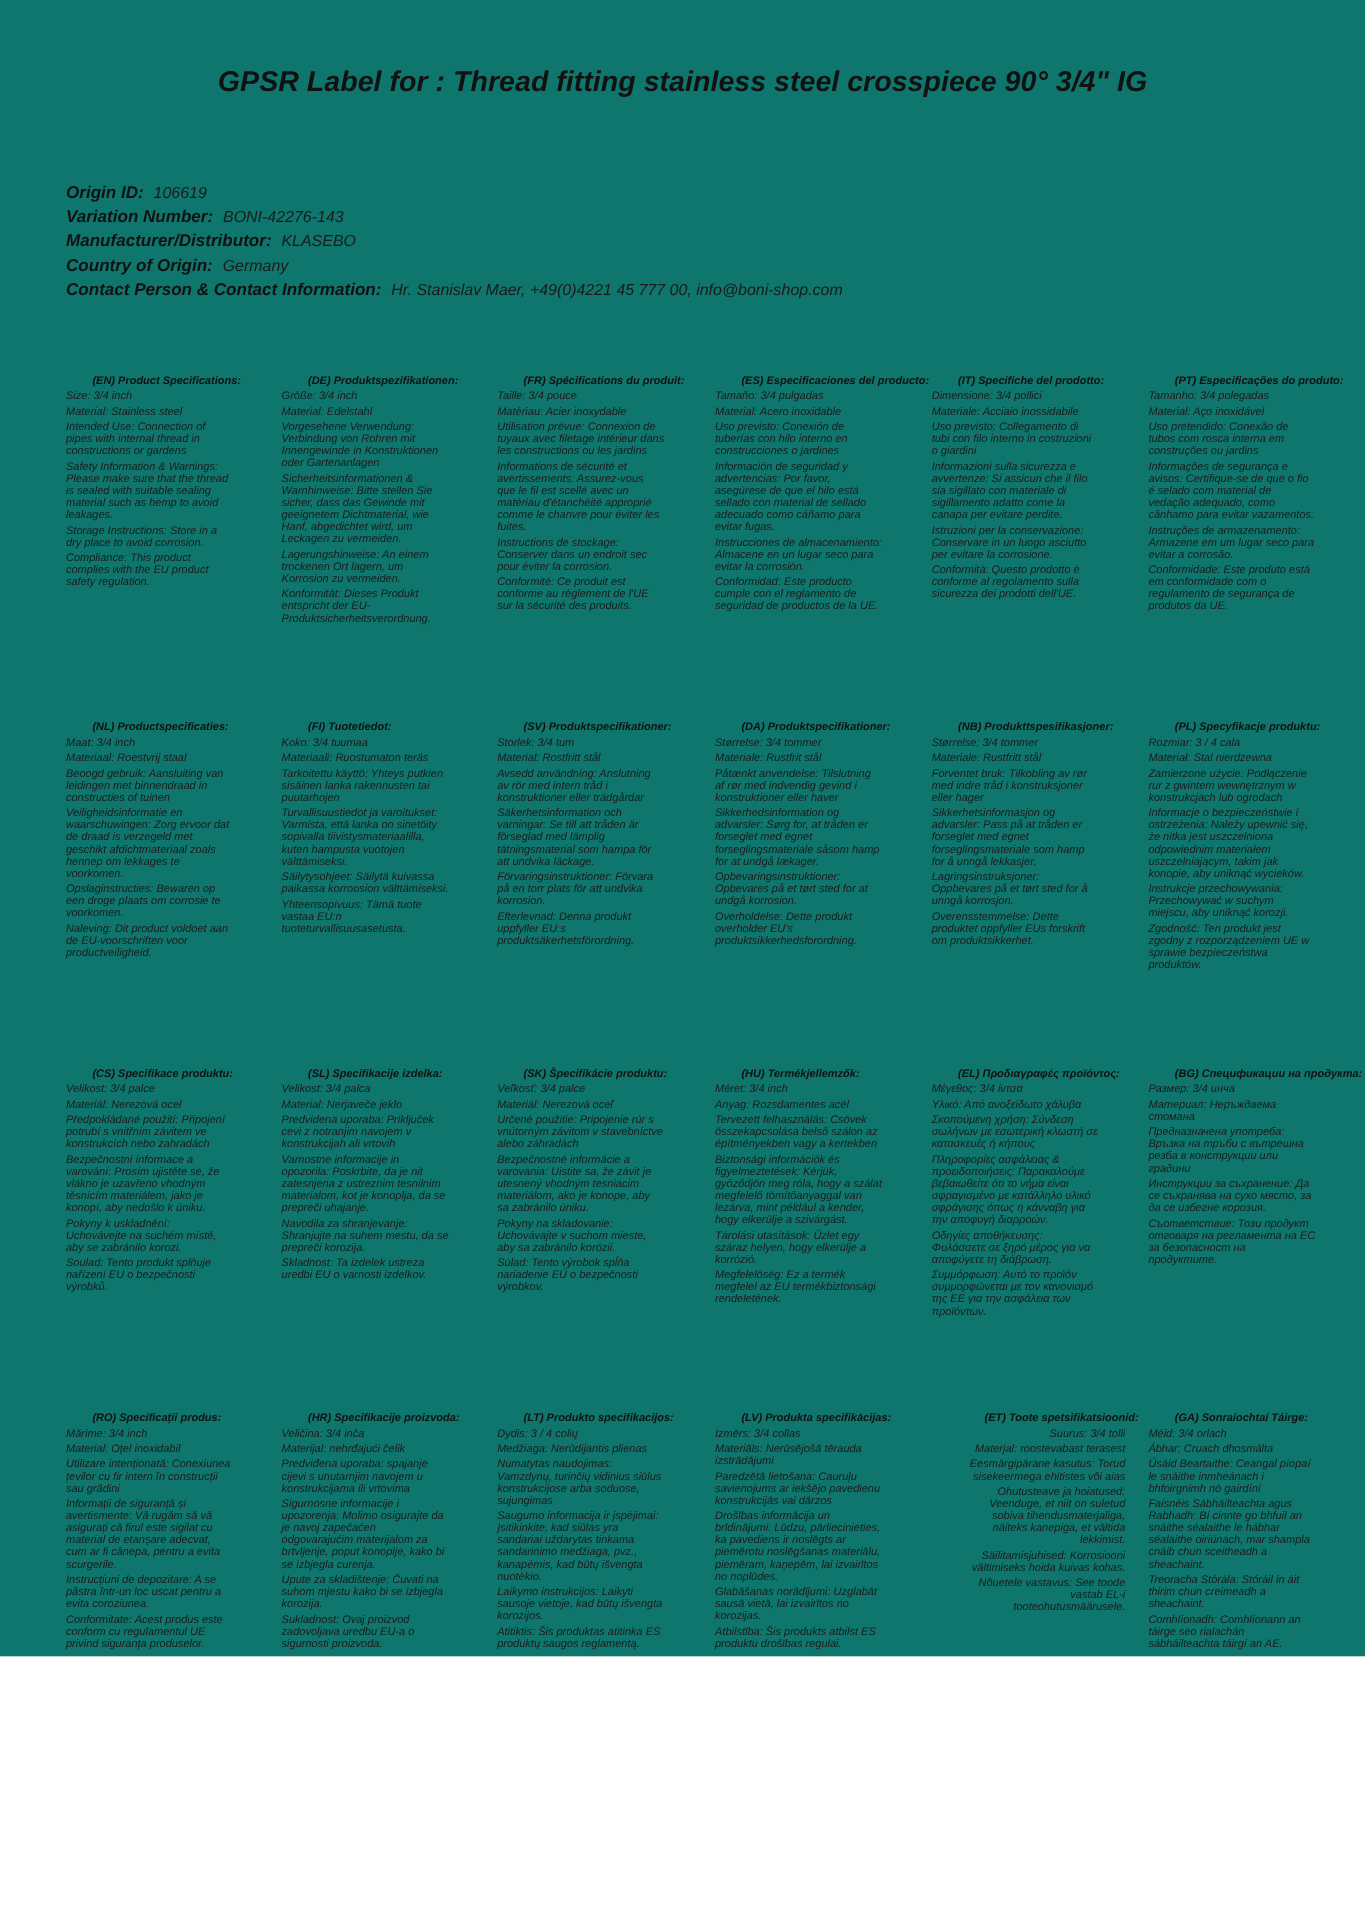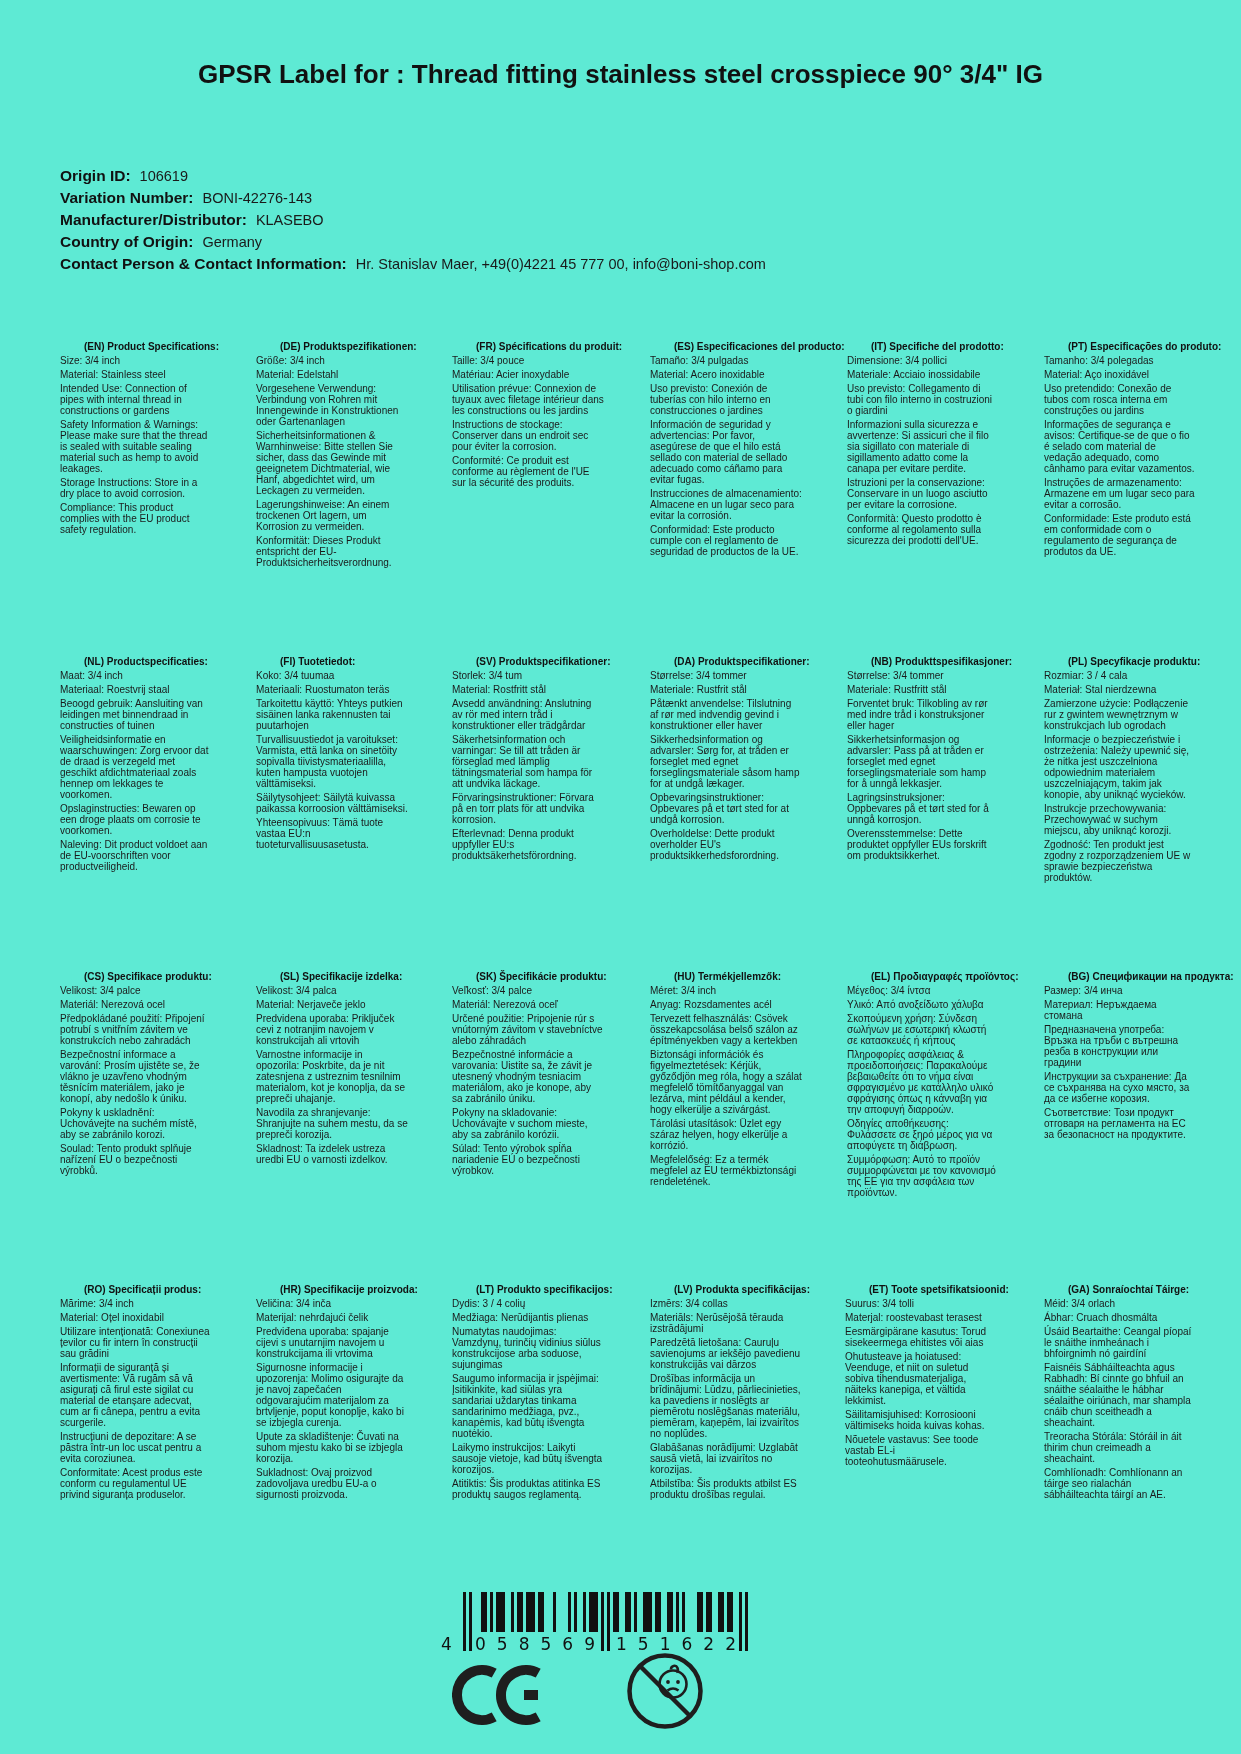--- a/index.html
+++ b/index.html
@@ -1,19 +1,20 @@
 <!DOCTYPE html>
 <html><head>
 <meta charset="utf-8">
 <style>
   html,body { margin:0; padding:0; background:#ffffff; }
   .page {
-    position:relative; width:1241px; height:1754px; margin:0 auto;
-    background:#5eead4; color:#1a1a1a; overflow:hidden;
+    position:relative; width:1241px; height:1506px; margin:0 auto;
+    background:#0f766e; color:#1a1a1a; overflow:hidden;
     font-family:"Liberation Sans", sans-serif;
+    font-style:italic;
   }
   .doc-title {
     position:absolute; top:58px; left:0; right:0; text-align:center;
   }
   .doc-title span {
     display:inline-block; max-width:930px;
     font-weight:bold; font-size:26px; line-height:33px; color:#111;
   }
   .product-info { position:absolute; left:60px; top:165px; }
   .pi-row { font-size:14.5px; line-height:21px; white-space:nowrap; }
@@ -78,20 +79,21 @@
         <p>Vorgesehene Verwendung: Verbindung von Rohren mit Innengewinde in Konstruktionen oder Gartenanlagen</p>
         <p>Sicherheitsinformationen &amp; Warnhinweise: Bitte stellen Sie sicher, dass das Gewinde mit geeignetem Dichtmaterial, wie Hanf, abgedichtet wird, um Leckagen zu vermeiden.</p>
         <p>Lagerungshinweise: An einem trockenen Ort lagern, um Korrosion zu vermeiden.</p>
         <p>Konformität: Dieses Produkt entspricht der EU-Produktsicherheitsverordnung.</p>
       </div>
       <div class="spec-cell" style="left: 452px; top: 341px;">
         <div class="spec-header">(FR) Spécifications du produit:</div>
         <p>Taille: 3/4 pouce</p>
         <p>Matériau: Acier inoxydable</p>
         <p>Utilisation prévue: Connexion de tuyaux avec filetage intérieur dans les constructions ou les jardins</p>
+        <p>Informations de sécurité et avertissements: Assurez-vous que le fil est scellé avec un matériau d'étanchéité approprié comme le chanvre pour éviter les fuites.</p>
         <p>Instructions de stockage: Conserver dans un endroit sec pour éviter la corrosion.</p>
         <p>Conformité: Ce produit est conforme au règlement de l'UE sur la sécurité des produits.</p>
       </div>
       <div class="spec-cell" style="left: 650px; top: 341px;">
         <div class="spec-header">(ES) Especificaciones del producto:</div>
         <p>Tamaño: 3/4 pulgadas</p>
         <p>Material: Acero inoxidable</p>
         <p>Uso previsto: Conexión de tuberías con hilo interno en construcciones o jardines</p>
         <p>Información de seguridad y advertencias: Por favor, asegúrese de que el hilo está sellado con material de sellado adecuado como cáñamo para evitar fugas.</p>
         <p>Instrucciones de almacenamiento: Almacene en un lugar seco para evitar la corrosión.</p>
@@ -251,21 +253,21 @@
       </div>
       <div class="spec-cell" style="left: 650px; top: 1284px;">
         <div class="spec-header">(LV) Produkta specifikācijas:</div>
         <p>Izmērs: 3/4 collas</p>
         <p>Materiāls: Nerūsējošā tērauda izstrādājumi</p>
         <p>Paredzētā lietošana: Cauruļu savienojums ar iekšējo pavedienu konstrukcijās vai dārzos</p>
         <p>Drošības informācija un brīdinājumi: Lūdzu, pārliecinieties, ka pavediens ir noslēgts ar piemērotu noslēgšanas materiālu, piemēram, kaņepēm, lai izvairītos no noplūdes.</p>
         <p>Glabāšanas norādījumi: Uzglabāt sausā vietā, lai izvairītos no korozijas.</p>
         <p>Atbilstība: Šis produkts atbilst ES produktu drošības regulai.</p>
       </div>
-      <div class="spec-cell" style="left: 845px; top: 1284px;">
+      <div class="spec-cell" style="left: 871px; top: 1284px; text-align: right;">
         <div class="spec-header">(ET) Toote spetsifikatsioonid:</div>
         <p>Suurus: 3/4 tolli</p>
         <p>Materjal: roostevabast terasest</p>
         <p>Eesmärgipärane kasutus: Torud sisekeermega ehitistes või aias</p>
         <p>Ohutusteave ja hoiatused: Veenduge, et niit on suletud sobiva tihendusmaterjaliga, näiteks kanepiga, et vältida lekkimist.</p>
         <p>Säilitamisjuhised: Korrosiooni vältimiseks hoida kuivas kohas.</p>
         <p>Nõuetele vastavus: See toode vastab EL-i tooteohutusmäärusele.</p>
       </div>
       <div class="spec-cell" style="left: 1044px; top: 1284px;">
         <div class="spec-header">(GA) Sonraíochtaí Táirge:</div>

